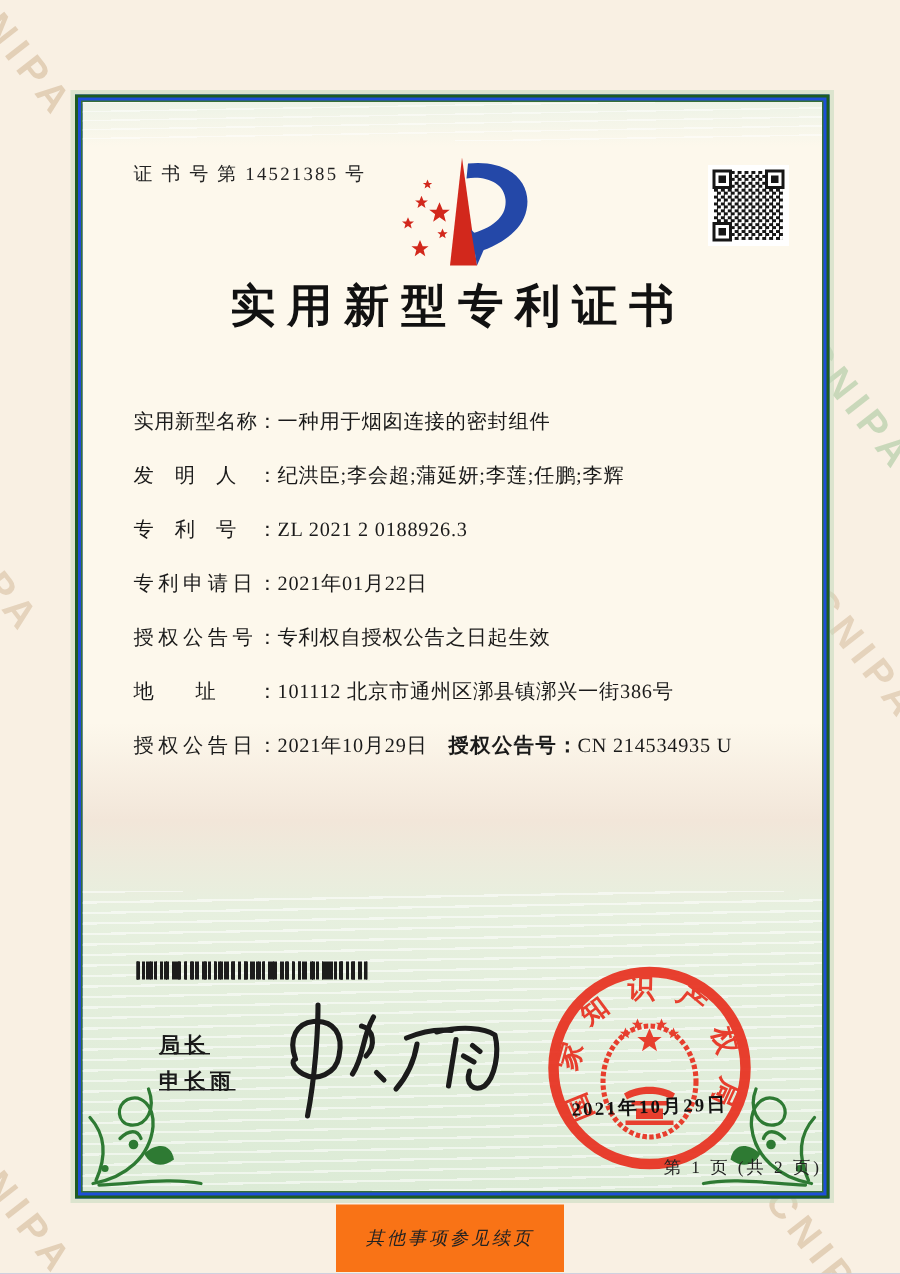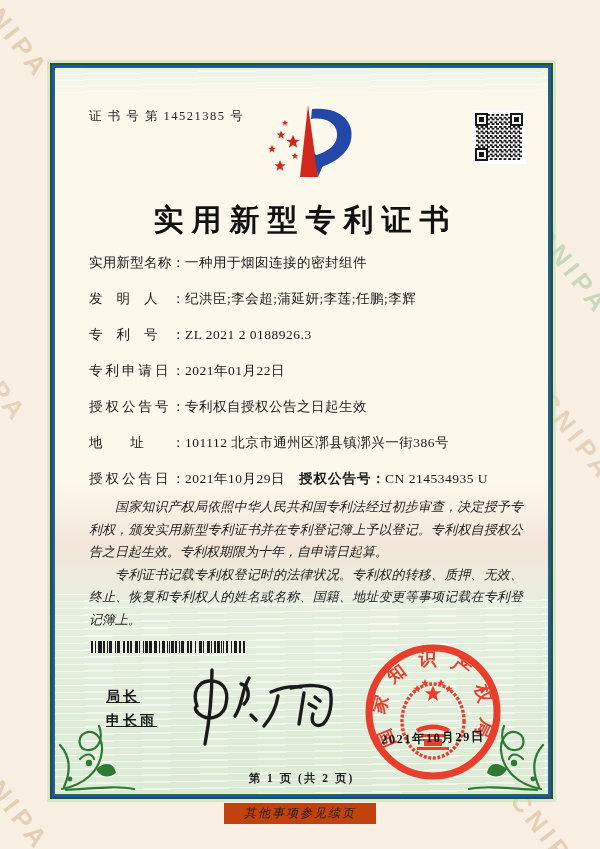--- a/index.html
+++ b/index.html
@@ -32,23 +32,23 @@
   
   .certno{position:absolute;left:34px;top:40px;font-size:12.5px;letter-spacing:1.5px;color:#222;}
   .logo{position:absolute;left:202px;top:35px;}
   .qr{position:absolute;left:417px;top:42px;width:54px;height:54px;background:#fff;}
   .qr .mods{position:absolute;inset:4px;
             background:repeating-conic-gradient(#161616 0% 25%,transparent 0% 50%) 0 0/4.6px 4.6px;}
   .qr .fp{position:absolute;width:13px;height:13px;border:2.6px solid #161616;background:#fff;box-sizing:border-box;}
   .qr .fp::after{content:"";position:absolute;inset:2px;background:#161616;}
   .qr .fp.tl{left:3px;top:3px;} .qr .fp.tr{right:3px;top:3px;} .qr .fp.bl{left:3px;bottom:3px;}
   .title{position:absolute;left:0;right:0;top:116px;text-align:center;font-size:30px;font-weight:700;
-         letter-spacing:8px;text-indent:8px;color:#111;margin-top:16px;}
-  
-  .fields{position:absolute;left:34px;top:177px;width:432px;font-size:13.5px;}
+         letter-spacing:8px;text-indent:8px;color:#111;}
+  
+  .fields{position:absolute;left:34px;top:195px;width:432px;font-size:13.5px;}
   .frow{height:36px;line-height:36px;white-space:nowrap;}
   .flabel{display:inline-block;width:96px;text-align:justify;text-align-last:justify;vertical-align:top;}
   .fvalue{letter-spacing:.5px;}
   .grant2{margin-left:14px;}
   .grant2 .flabel{width:86px;font-weight:bold;}
   
   .paras{position:absolute;left:34px;top:428px;width:434px;font-size:13px;line-height:22.5px;
          font-style:italic;text-align:justify;color:#222;}
   .paras p{margin:0;text-indent:2em;}
   
@@ -56,26 +56,26 @@
       background-image:repeating-linear-gradient(90deg,#1c1c1c 0 1.5px,transparent 1.5px 4px),
                        repeating-linear-gradient(90deg,#1c1c1c 0 1px,transparent 1px 6.5px),
                        repeating-linear-gradient(90deg,#1c1c1c 0 2px,transparent 2px 9px);}
   .official{position:absolute;left:51px;font-family:"Liberation Sans","DejaVu Sans",sans-serif;
             font-weight:700;font-size:14px;letter-spacing:3px;color:#1a1a1a;text-decoration:underline;}
   .off1{top:620px;} .off2{top:644px;}
   .sig{position:absolute;left:128px;top:592px;}
   .seal{position:absolute;left:303px;top:569px;}
   .sealdate{position:absolute;left:303px;top:662px;width:150px;text-align:center;font-size:12.5px;
             font-weight:700;letter-spacing:1.5px;color:#111;transform:rotate(-2deg);}
-  .pageno{position:absolute;left:0;right:0;top:703px;text-align:center;font-size:11.5px;
-          letter-spacing:2px;color:#222;font-weight:bold;}
+  .pageno{position:absolute;left:0;right:0;top:703px;text-align:right;font-size:11.5px;
+          letter-spacing:2px;color:#222;}
   .flourish{position:absolute;bottom:1px;}
   .fl-l{left:1px;} .fl-r{right:1px;transform:scaleX(-1);}
   .contnote{position:absolute;left:50%;top:803px;transform:translateX(-50%);
-            background:#c2410c;padding:2px 20px;font-size:12px;font-style:italic;
+            background:#f97316;padding:14px 20px;font-size:12px;font-style:italic;
             letter-spacing:2px;color:#222;white-space:nowrap;}
 </style>
 </head>
 <body>
 
 <div class="page">
 
   <span class="wm wm1">CNIPA</span>
   <span class="wm wm2">CNIPA</span>
   <span class="wm wm3">CNIPA</span>
@@ -159,24 +159,20 @@
           <span class="flabel">授权公告号：</span><span class="fvalue">专利权自授权公告之日起生效</span>
         </div>
         <div class="frow">
           <span class="flabel">地址：</span><span class="fvalue">101112 北京市通州区漷县镇漷兴一街386号</span>
         </div>
         <div class="frow">
           <span class="flabel">授权公告日：</span><span class="fvalue">2021年10月29日</span><span class="grant2"><span class="flabel">授权公告号：</span><span class="fvalue">CN 214534935 U</span></span>
         </div>
       </div>
 
-      <div class="paras">
-        <p>国家知识产权局依照中华人民共和国专利法经过初步审查，决定授予专利权，颁发实用新型专利证书并在专利登记簿上予以登记。专利权自授权公告之日起生效。专利权期限为十年，自申请日起算。</p>
-        <p>专利证书记载专利权登记时的法律状况。专利权的转移、质押、无效、终止、恢复和专利权人的姓名或名称、国籍、地址变更等事项记载在专利登记簿上。</p>
-      </div>
 
       <div class="barcode"></div>
 
       <div class="official off1">局长</div>
       <div class="official off2">申长雨</div>
 
       <svg class="sig" width="160" height="92" viewBox="0 0 160 92">
         <g stroke="#1b1b1b" fill="none" stroke-width="3.4" stroke-linecap="round" stroke-linejoin="round">
           <path d="M14,46 C9,32 15,22 26,21 C40,20 46,30 43,44 C41,56 28,61 19,56 C12,52 11,47 14,46"></path>
           <path d="M29,10 C29,28 27,58 22,84"></path>

